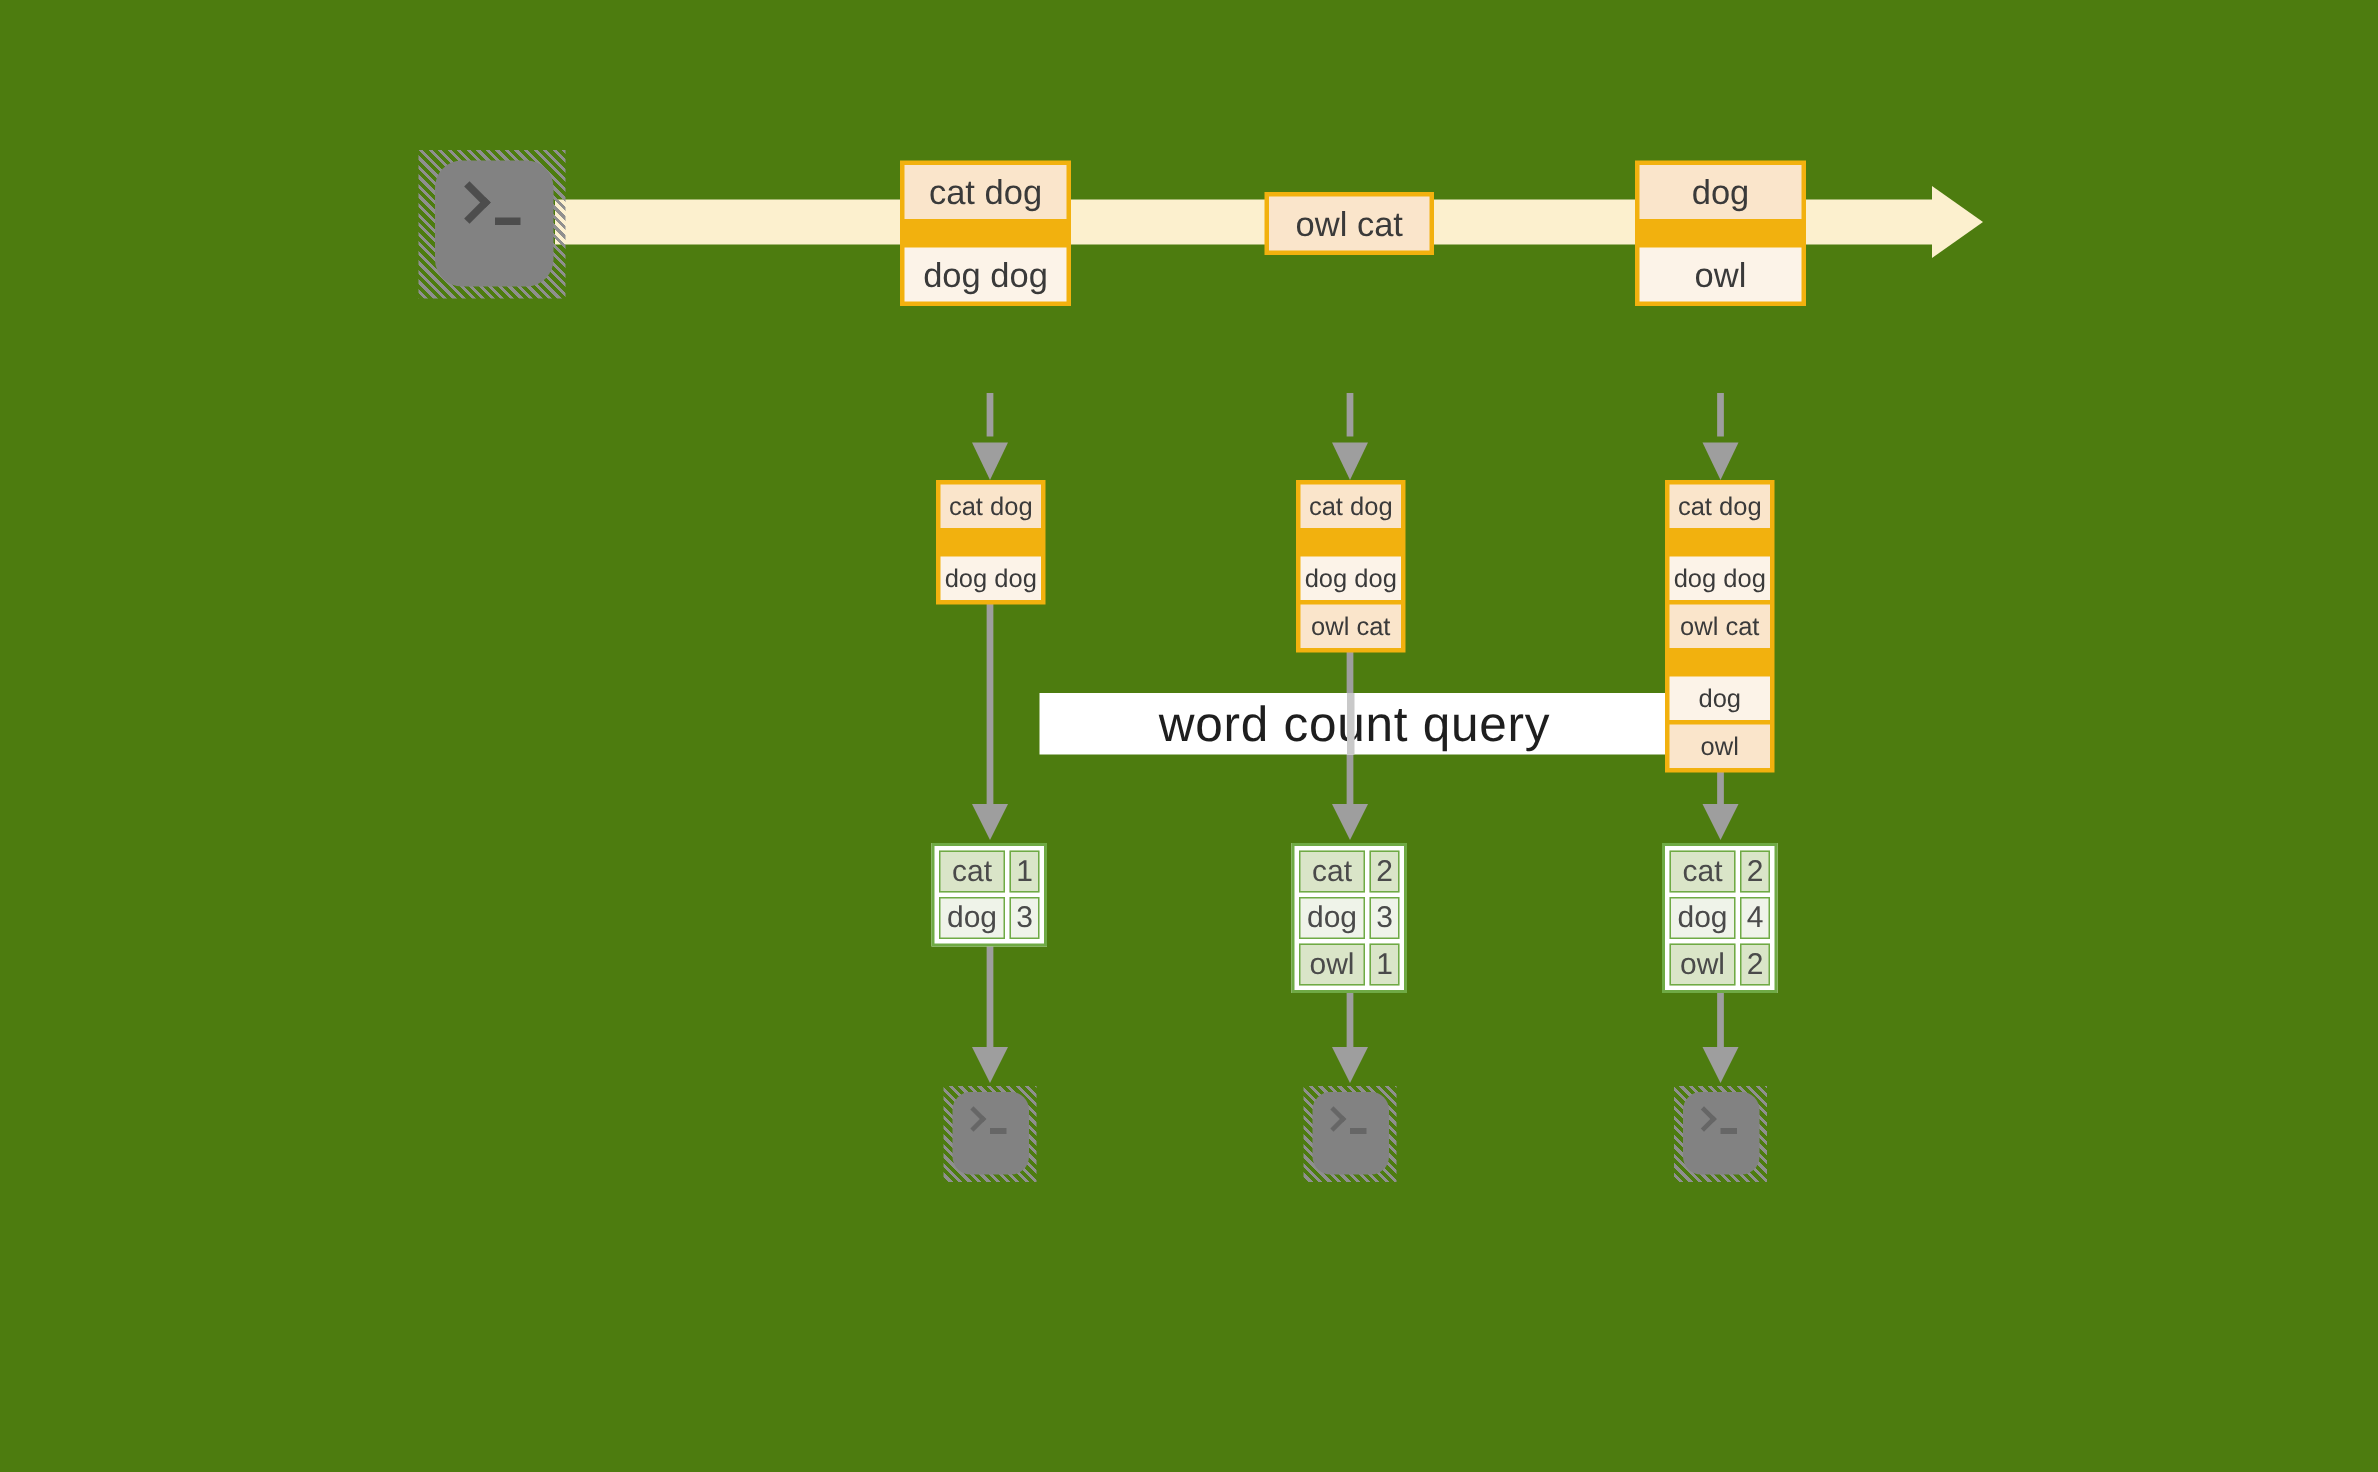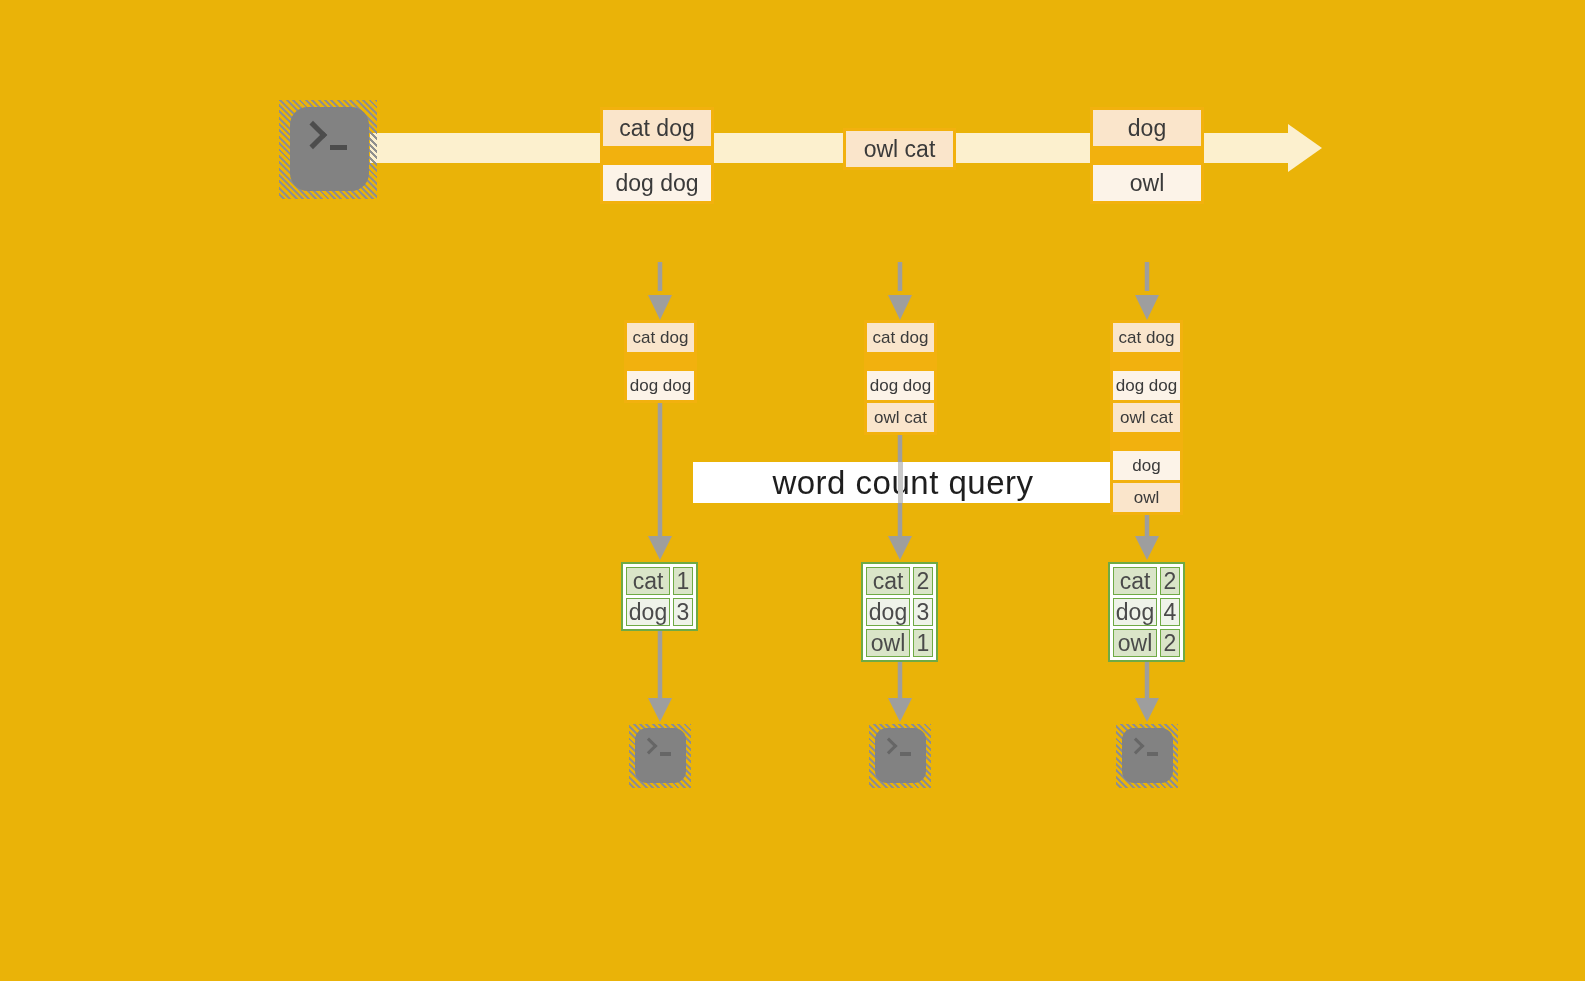--- a/index.html
+++ b/index.html
@@ -1,17 +1,17 @@
 <!DOCTYPE html>
 <html><head>
 <meta charset="utf-8">
 <style>
   html,body{margin:0;padding:0;background:#000;}
   .canvas{
-    position:relative;width:1585px;height:981px;background:#eab308;overflow:hidden;
+    position:relative;width:1585px;height:981px;background:#4d7c0f;overflow:hidden;
     font-family:"Liberation Sans","DejaVu Sans",sans-serif;color:#3a3a3a;
   }
   
   .term{position:absolute;z-index:4;
     background:repeating-linear-gradient(45deg,transparent 0 2.5px,#8f8f8f 2.5px 4.5px);}
   .term .body{position:absolute;background:#828282;border-radius:18px;}
   .term .chev{position:absolute;width:15px;height:15px;
     border-top:5px solid #4d4d4d;border-right:5px solid #4d4d4d;
     transform:rotate(45deg);}
   .term .uscore{position:absolute;background:#4d4d4d;}
@@ -29,21 +29,21 @@
     display:flex;flex-direction:column;gap:3px;box-sizing:border-box;}
   .orow{display:flex;align-items:center;justify-content:center;}
   .orow.a{background:#fae5cb;}
   .orow.b{background:#fcf3e8;margin-top:16px;}
   .ebox .orow{height:36px;font-size:23px;}
   .sbox .orow{height:29px;font-size:17px;}
   
   .gtable{position:absolute;z-index:4;background:#ffffff;border:2.5px solid #6faa45;
     padding:3px;display:grid;grid-template-columns:44px 20px;gap:3px;box-sizing:content-box;}
   .gcell{border:1.5px solid #6faa45;height:26px;display:flex;align-items:center;justify-content:center;
-    font-size:23px;color:#4a4a4a;}
+    font-size:20px;color:#4a4a4a;}
   .gcell.a{background:#dae5c8;}
   .gcell.b{background:#eff3e9;}
   
   .query-band{position:absolute;left:693px;top:462px;width:420px;height:41px;background:#ffffff;
     z-index:2;display:flex;align-items:center;justify-content:center;}
   .query-band span{font-size:33px;color:#1e1e1e;letter-spacing:0.5px;}
   .ghost-line{position:absolute;left:898px;top:462px;width:4.5px;height:41px;background:#c9c9c9;z-index:3;}
   
   svg.arrows{position:absolute;left:0;top:0;z-index:1;}
 </style>

